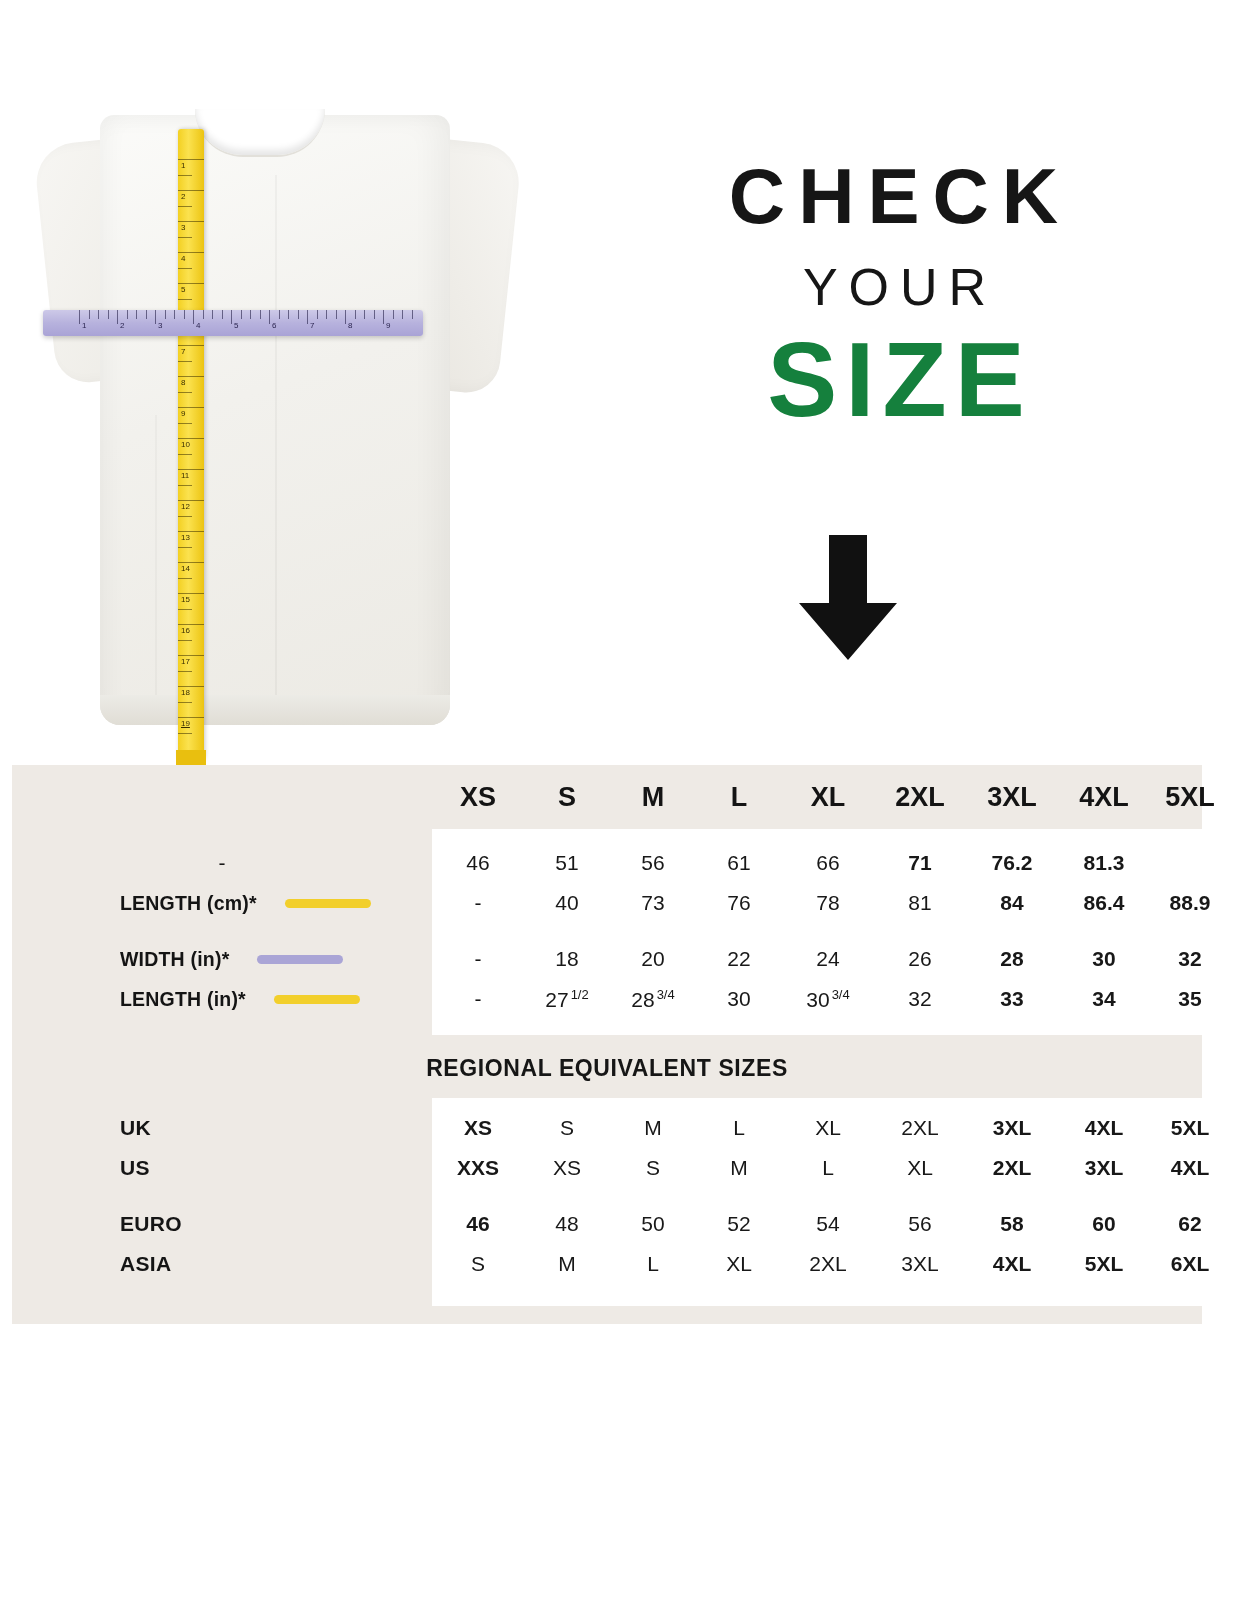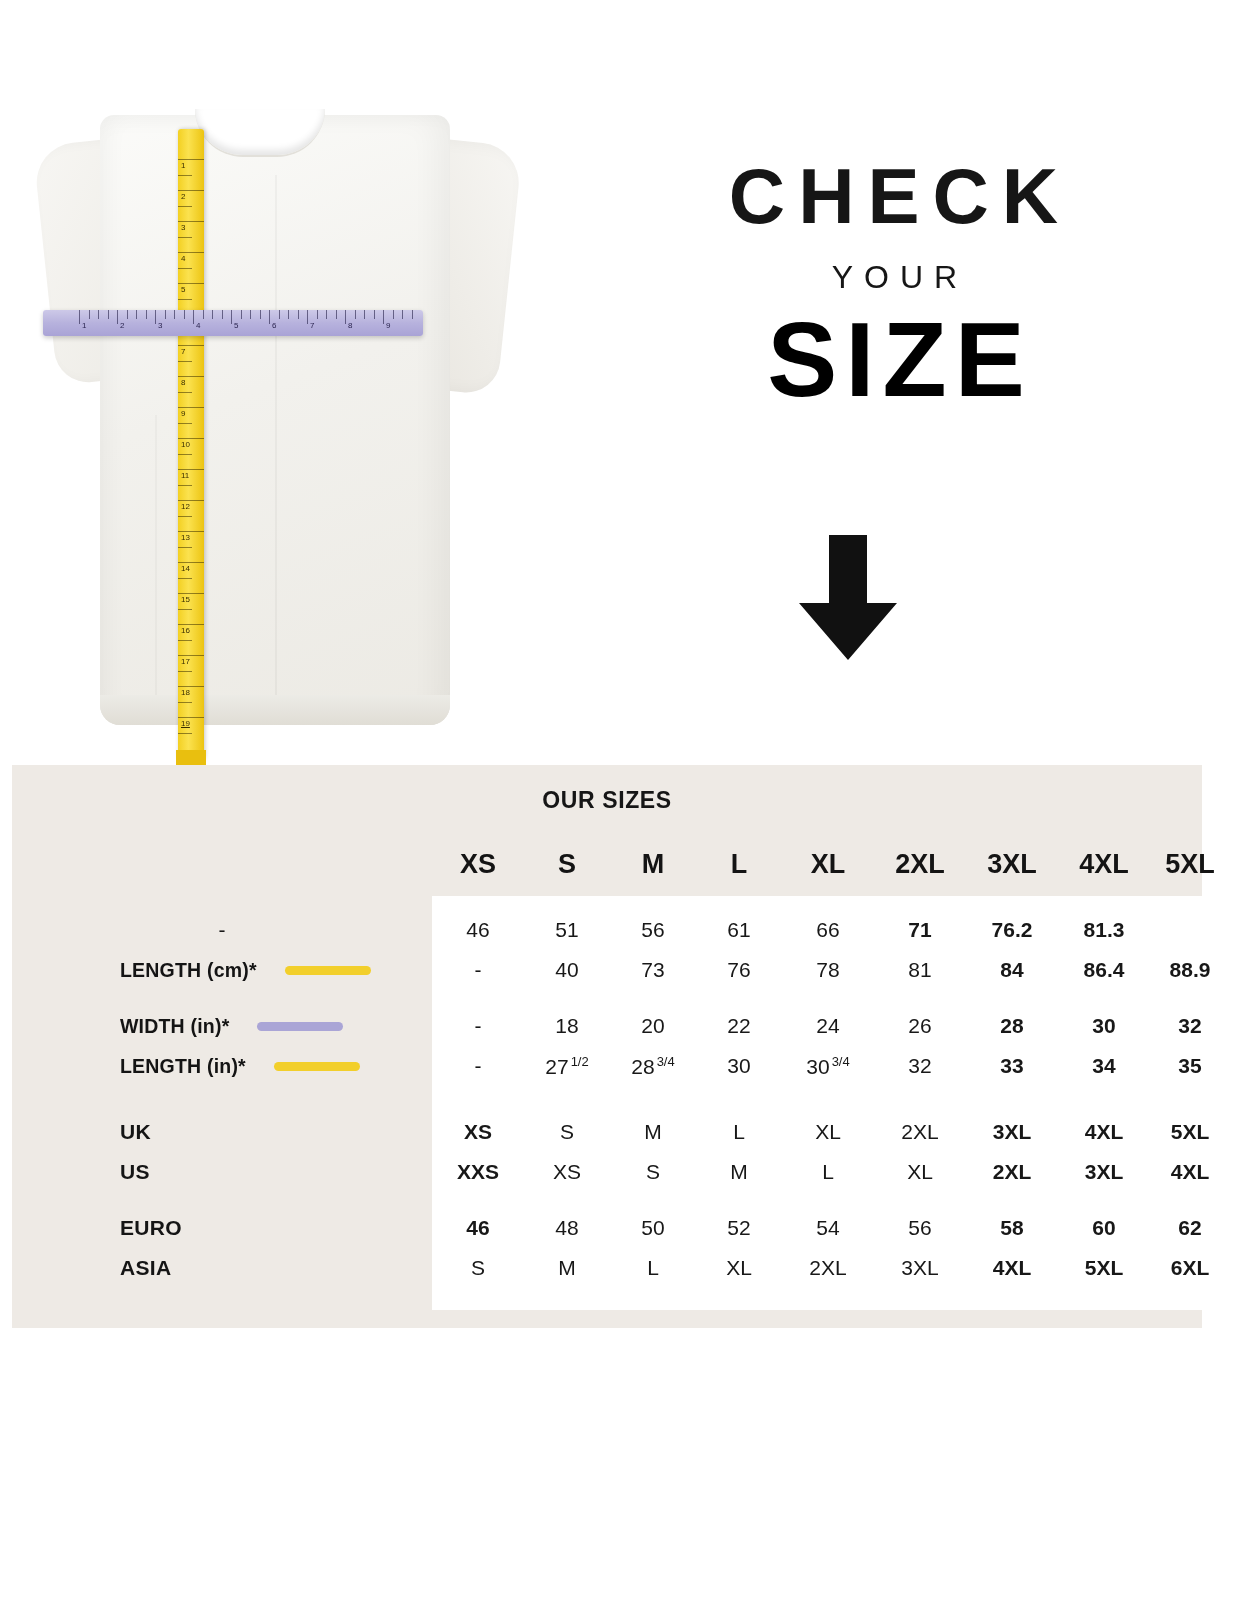--- a/index.html
+++ b/index.html
@@ -184,34 +184,34 @@
     text-align: center;
   }
   .hl-check {
     font-size: 78px;
     font-weight: bold;
     letter-spacing: 13px;
     line-height: 1;
     color: #161616;
   }
   .hl-your {
-    font-size: 32px;
+    font-size: 52px;
     font-weight: normal;
     letter-spacing: 11px;
     line-height: 1;
     margin-top: 26px;
     color: #161616;
   }
   .hl-size {
     font-size: 105px;
     font-weight: bold;
     letter-spacing: 8px;
     line-height: 1;
     margin-top: 14px;
-    color: #000000;
+    color: #15803d;
   }
   .arrow-down {
     position: absolute;
     left: 793px;
     top: 535px;
     width: 110px;
     height: 125px;
   }
 
   
@@ -448,23 +448,20 @@
     <div class="hl-size">SIZE</div>
   </div>
 
   <svg class="arrow-down" viewBox="0 0 110 125">
     <polygon points="36,0 74,0 74,68 104,68 55,125 6,68 36,68" fill="#111111"></polygon>
   </svg>
 </div>
 
 <div class="table-section">
 
-  <div class="band">
-    <div class="our-sizes-title">OUR SIZES</div>
-  </div>
 
   <div class="grid-row hdr-row band" id="headerRow">
     <div></div>
   <div class="hdr-cell">XS</div>
       <div class="hdr-cell">S</div>
       <div class="hdr-cell">M</div>
       <div class="hdr-cell">L</div>
       <div class="hdr-cell">XL</div>
       <div class="hdr-cell">2XL</div>
       <div class="hdr-cell">3XL</div>
@@ -529,20 +526,23 @@
           <div class="val-cell">30<span class="frac">3/4</span></div>
           <div class="val-cell">32</div>
           <div class="val-cell bold">33</div>
           <div class="val-cell bold">34</div>
           <div class="val-cell bold">35</div>
         </div>
         <div class="grid-row row-split" style="height: 16px;"></div>
       </div>
     </div>
 
+  <div class="band">
+    <div class="regional-title">REGIONAL EQUIVALENT SIZES</div>
+  </div>
 
   <div id="regionalBlock">
       <div class="section-white">
         <div class="grid-row row-split" style="height: 10px;"></div>
         <div class="grid-row reg-row row-split">
           <div class="reg-label">UK</div>
           <div class="val-cell bold">XS</div>
           <div class="val-cell">S</div>
           <div class="val-cell">M</div>
           <div class="val-cell">L</div>

